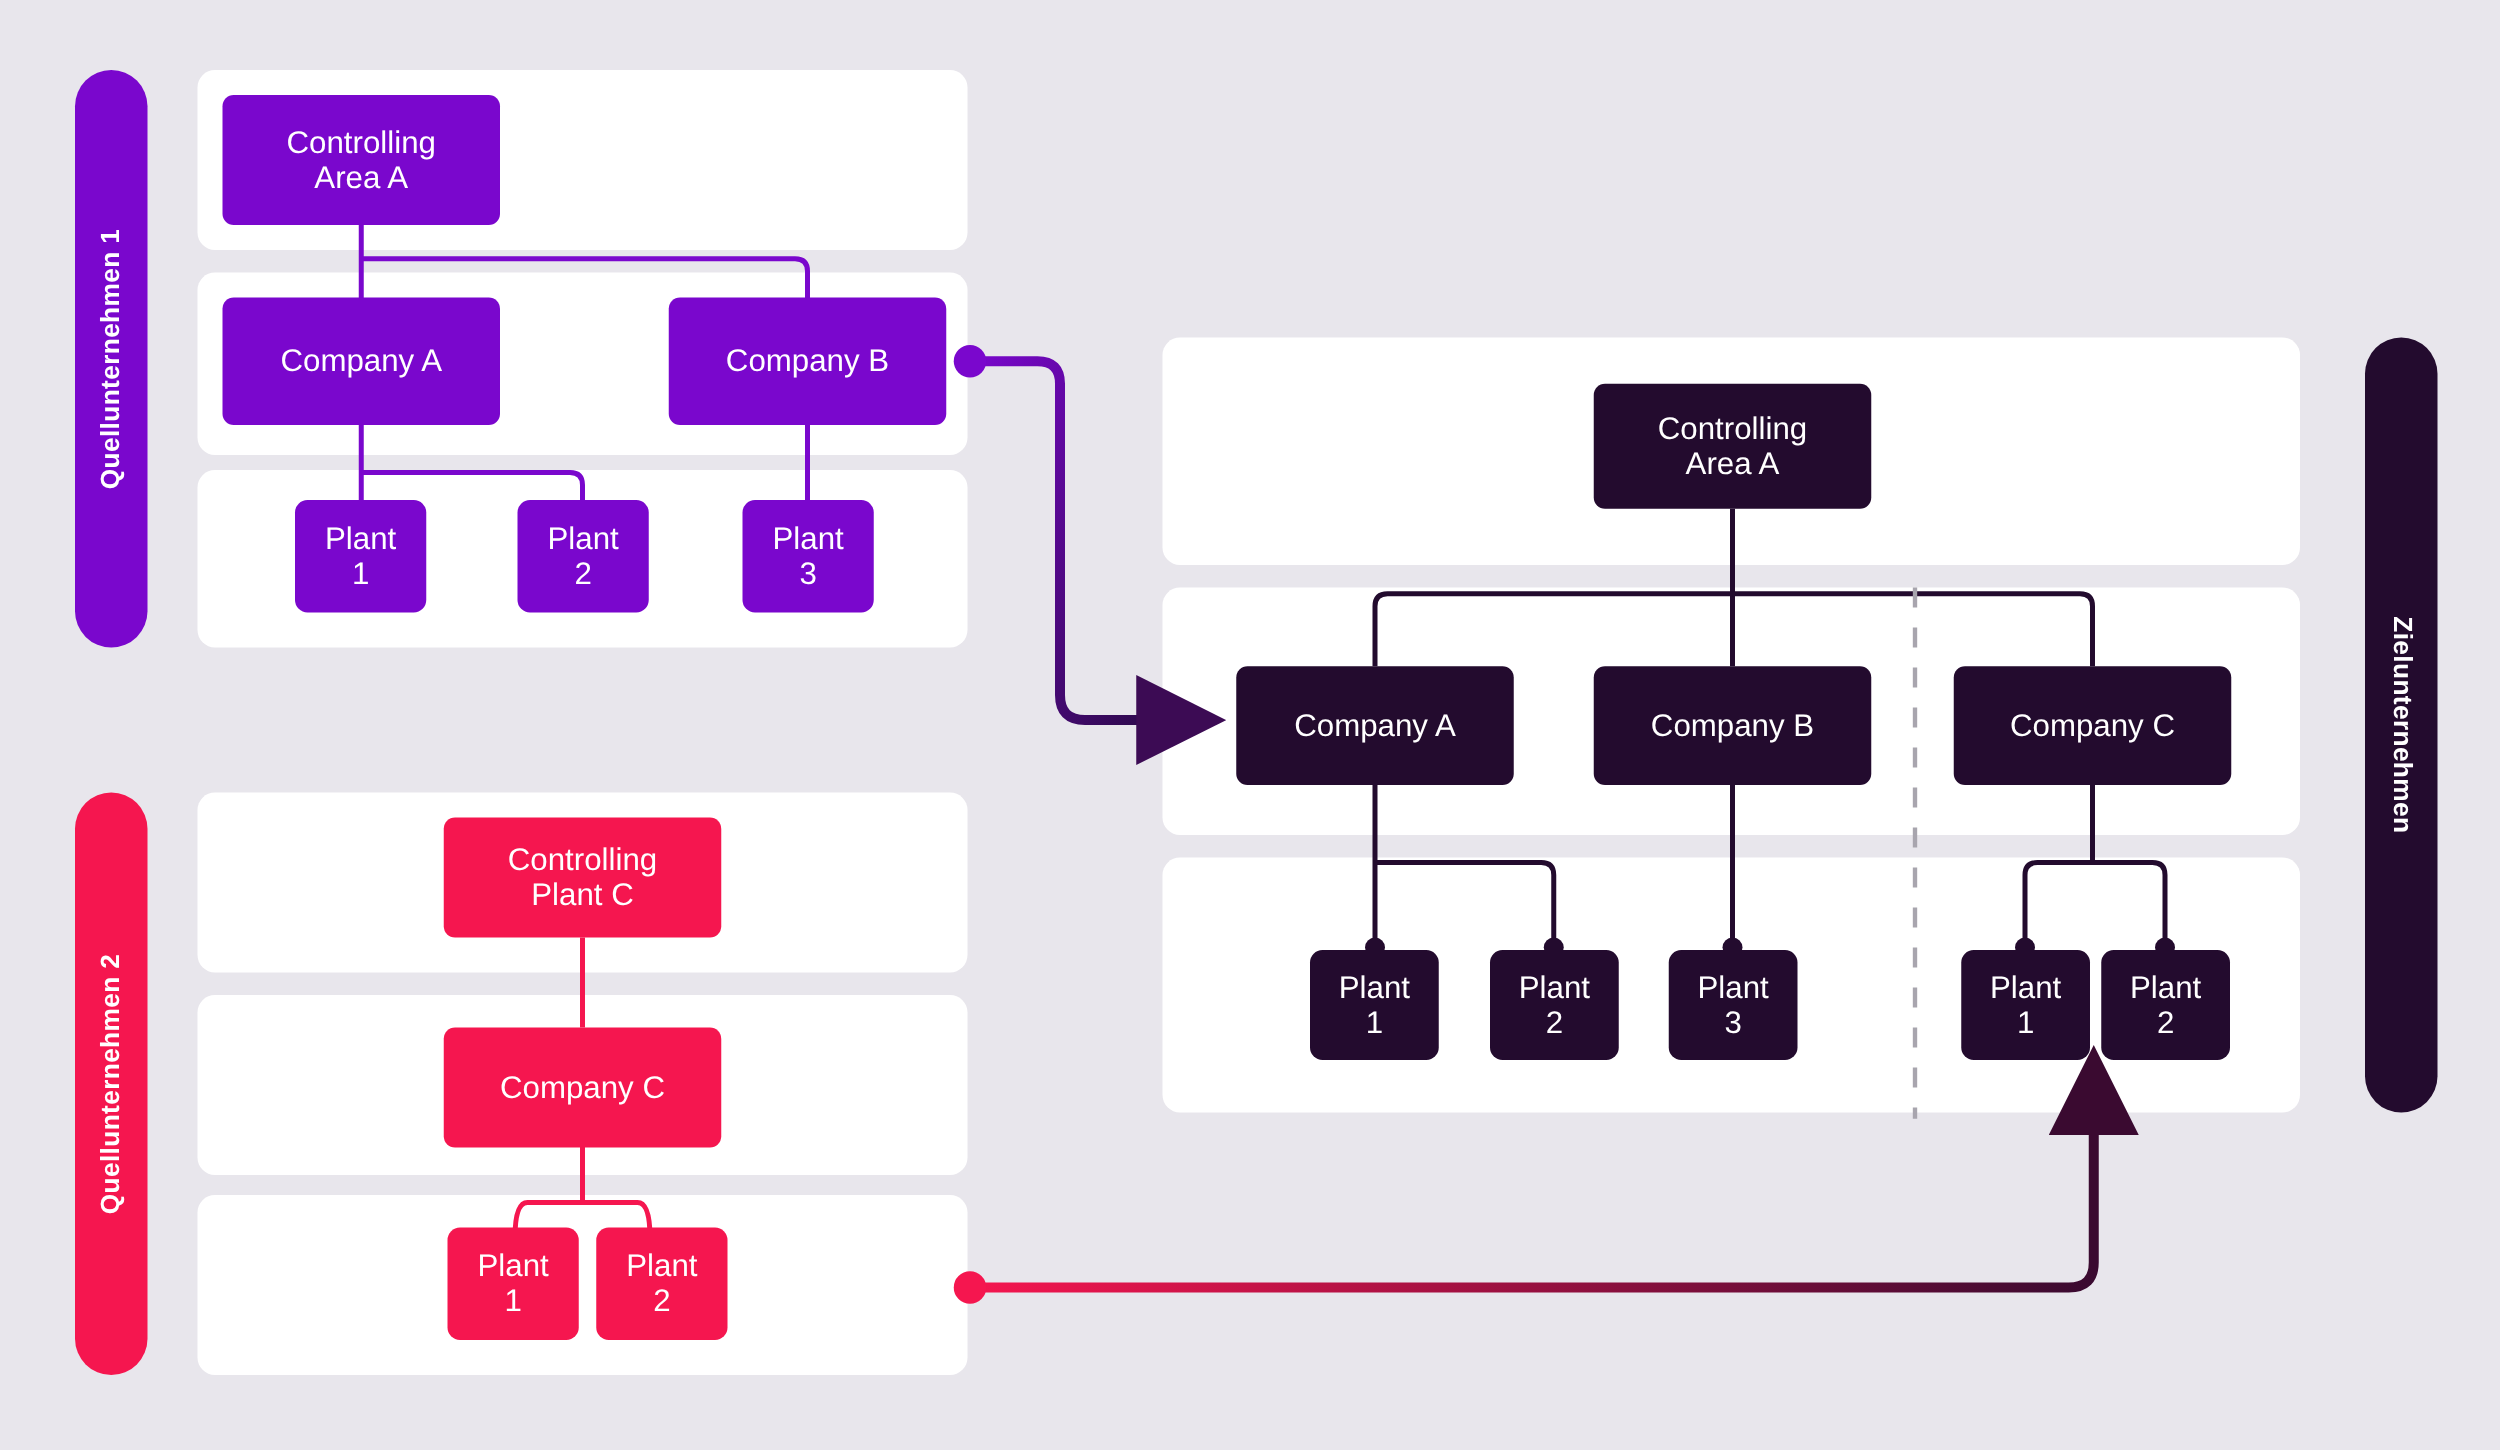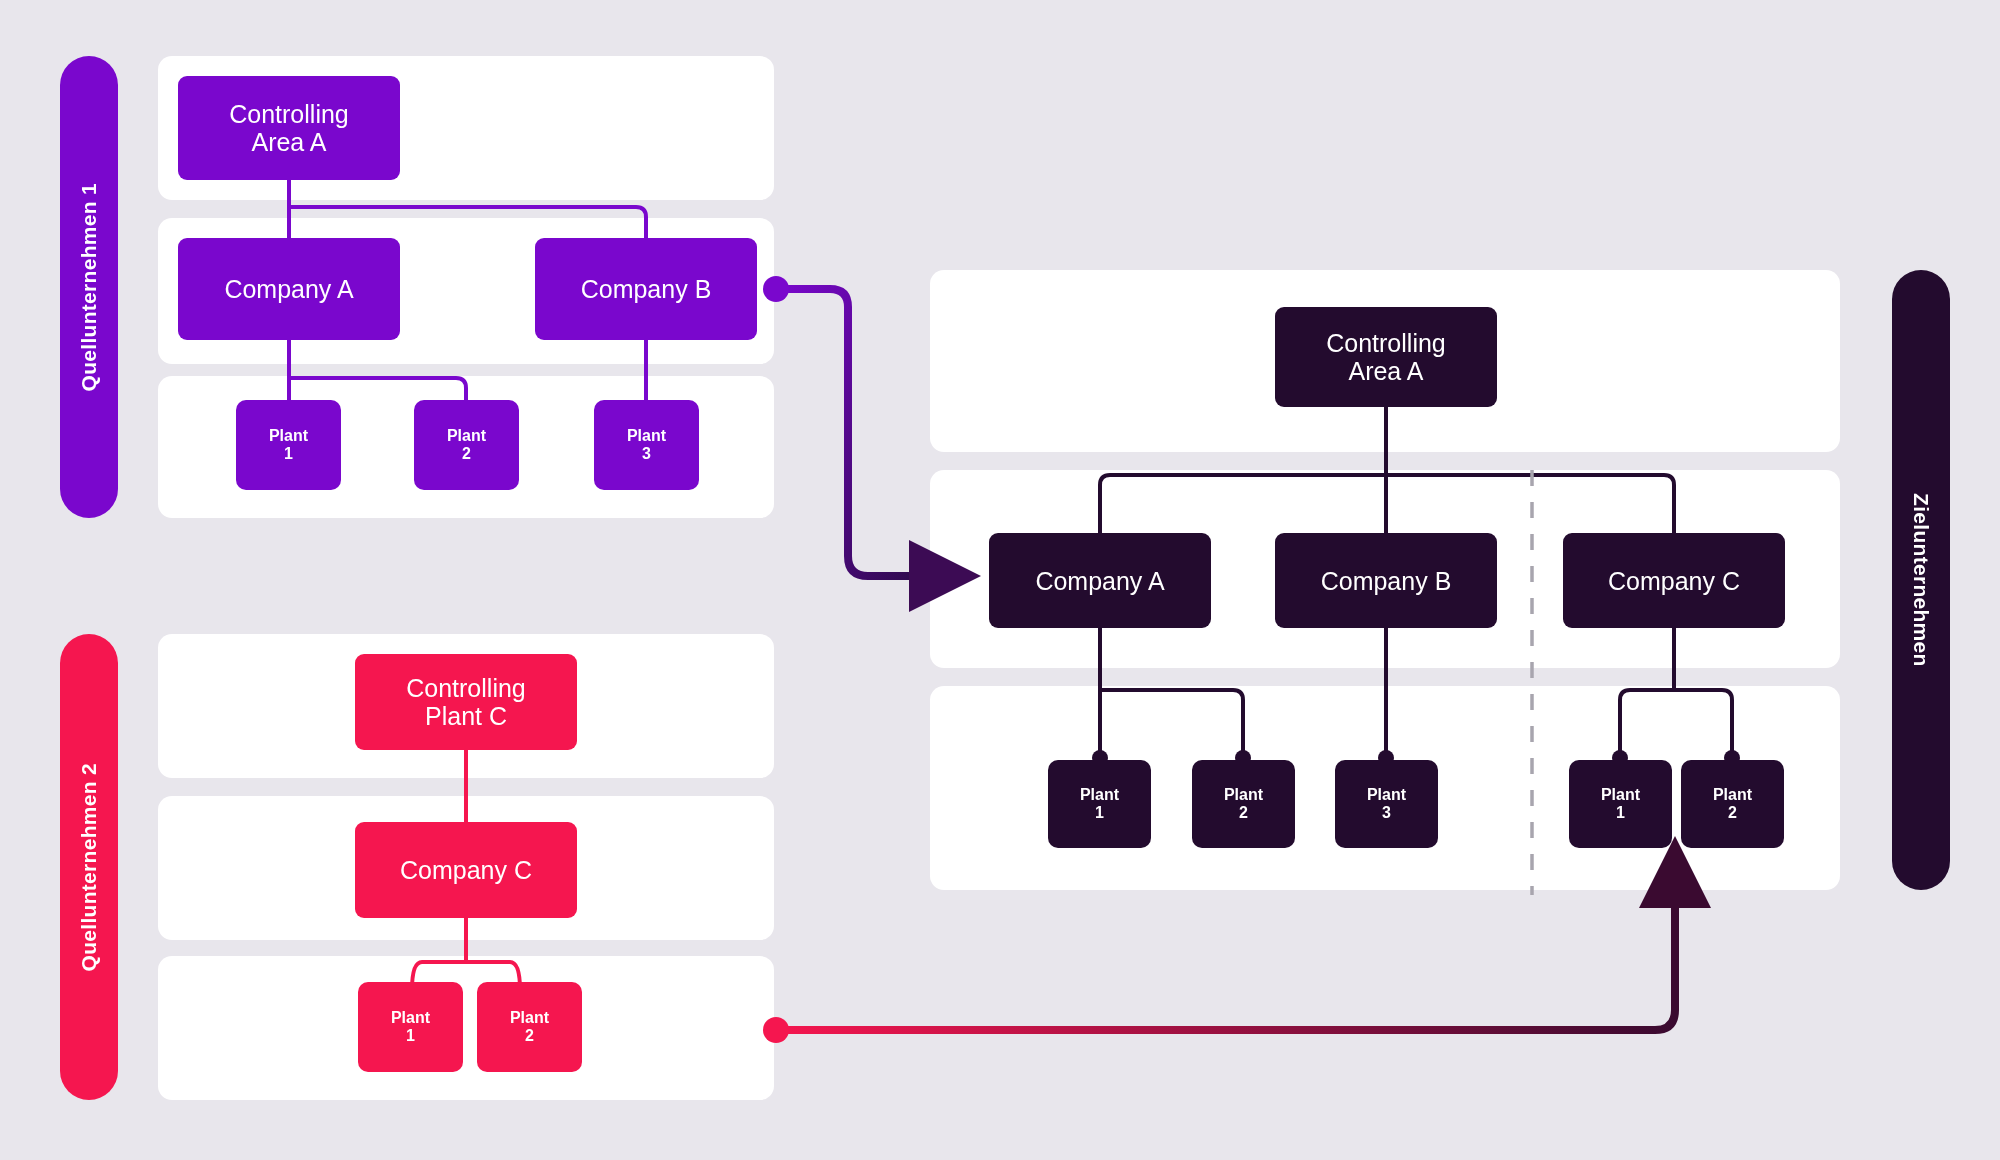--- a/index.html
+++ b/index.html
@@ -55,23 +55,22 @@
     justify-content: center;
     text-align: center;
     color: #ffffff;
     font-size: 25px;
     line-height: 1.12;
     z-index: 5;
     box-sizing: border-box;
     padding: 1px 6px;
   }
   .node.plant {
-    font-size: 16px;
+    font-size: 25px;
     border-radius: 10px;
-    font-weight: bold;
   }
   .node.purple { background: #7a07cd; }
   .node.pink   { background: #f5164f; }
   .node.dark   { background: #230b2e; }
 
   
   .wires {
     position: absolute;
     left: 0; top: 0;
     width: 2000px;

